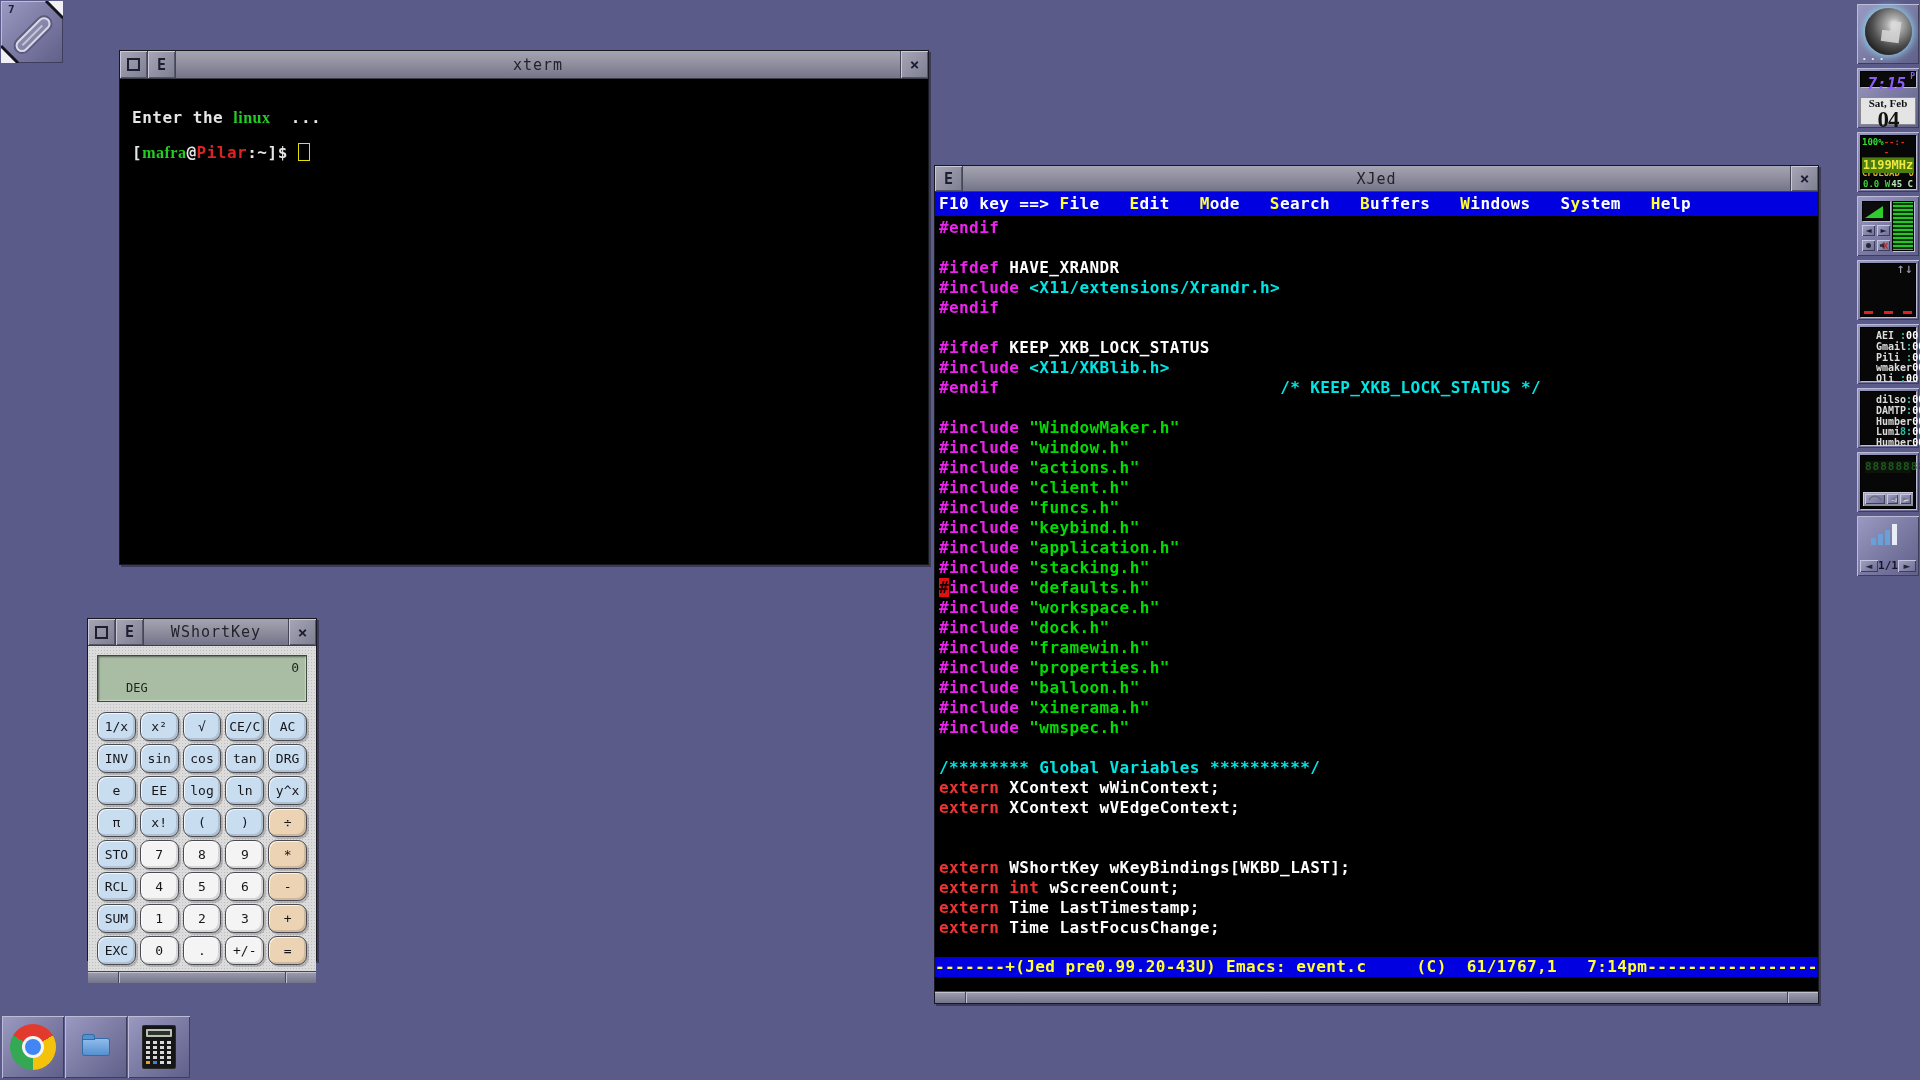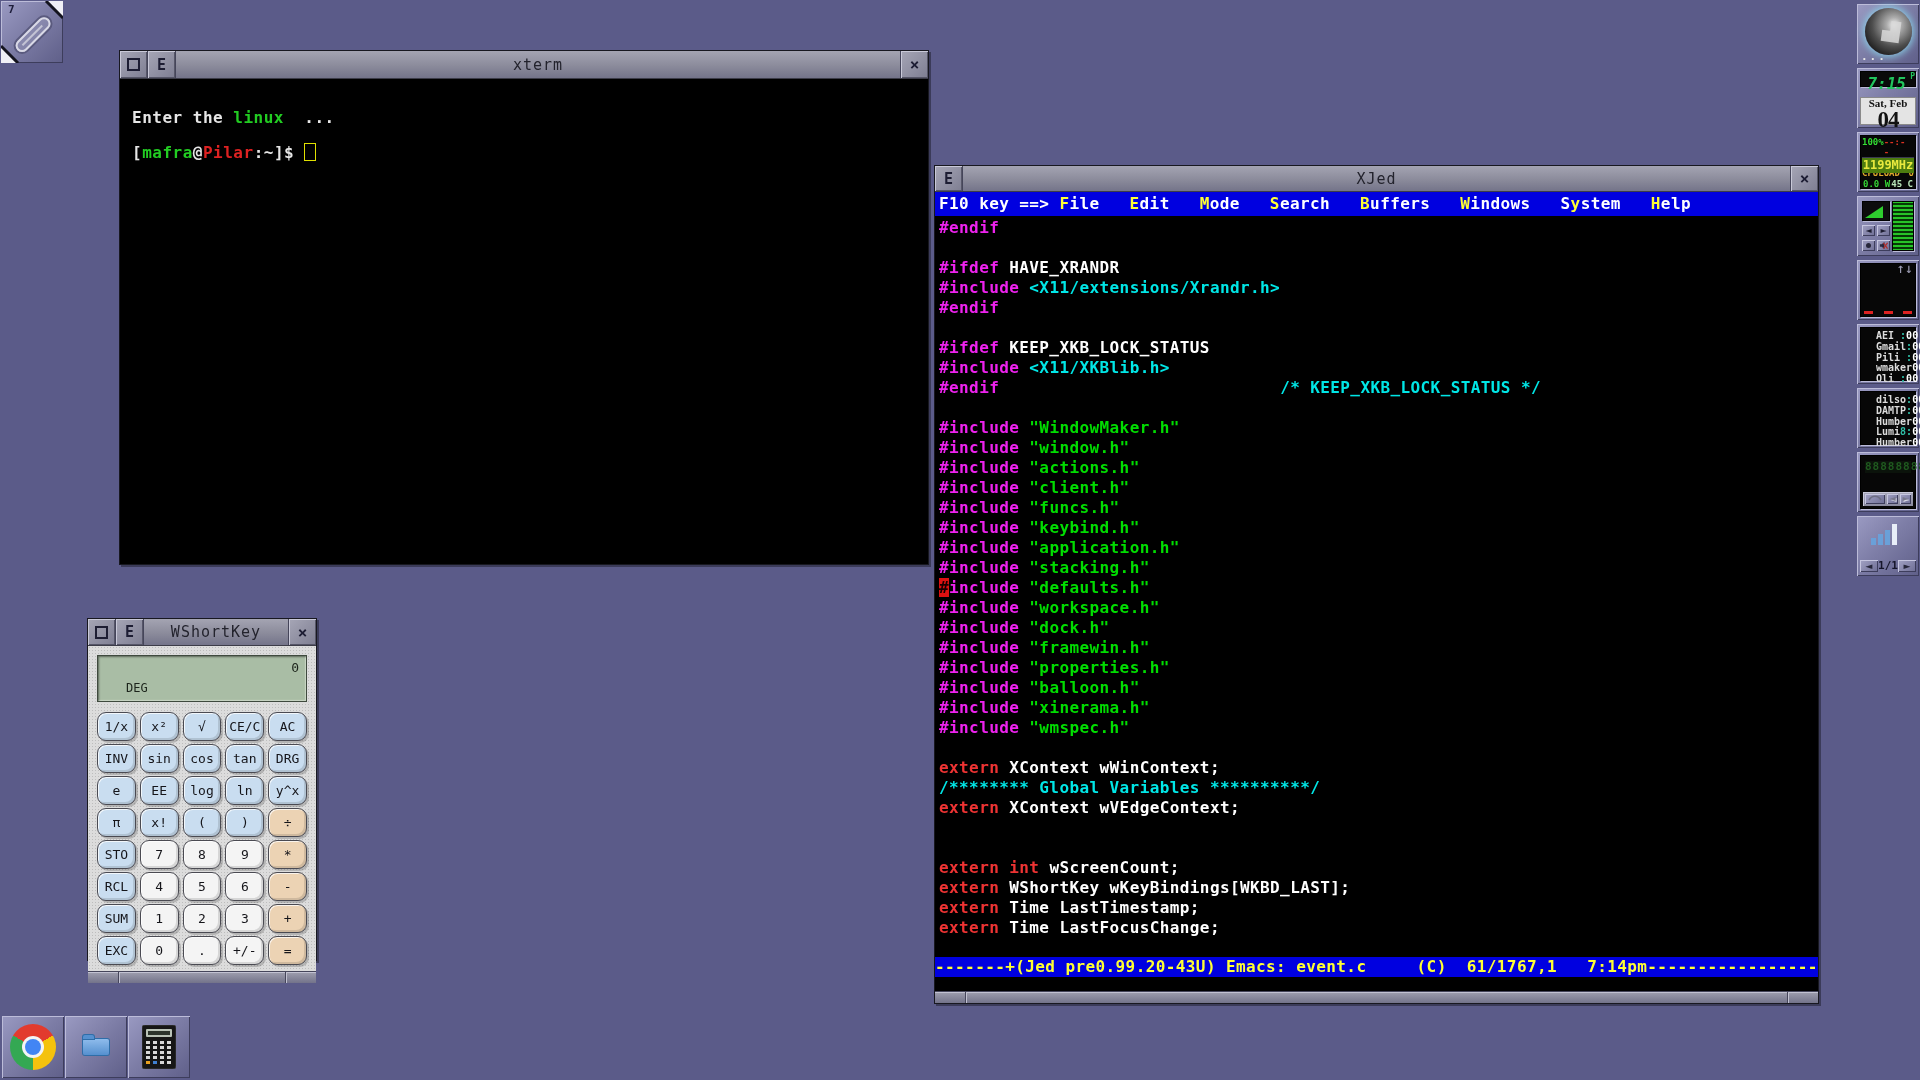--- a/index.html
+++ b/index.html
@@ -29,21 +29,21 @@
   .resizebar::before, .resizebar::after { content:""; position:absolute; top:0; bottom:0;
     width:1px; background:#45455a; box-shadow:1px 0 0 #c2c2d2; }
   .resizebar::before { left:30px; } .resizebar::after { right:30px; }
 
   
   #xterm-window { left:119px; top:50px; width:808px; height:513px; }
   #xterm-window .titlebar { height:27px; }
   .term-content { flex:1; background:#000; padding:30px 0 0 12px;
     font:bold 16px/17px "DejaVu Sans Mono",monospace; letter-spacing:.5px; color:#e6e6e6;
     white-space:pre; }
-  .t-green { color:#22cc22; } .t-red { color:#dd2222; } .t-white { color:#e6e6e6; }
+  .t-green { color:#22cc22;font-family:Liberation Serif, serif; } .t-red { color:#dd2222; } .t-white { color:#e6e6e6; }
   .term-cursor { display:inline-block; width:10px; height:16px; margin-left:10px;
     border:1px solid #e0e000; vertical-align:-3px; }
 
   
   #xjed-window { left:934px; top:165px; width:883px; height:837px; }
   #xjed-window .titlebar { height:25px; }
   .menubar { height:24px; flex:0 0 auto; background:#0000e0; color:#fff;
     font:bold 16px/24px "DejaVu Sans Mono",monospace; letter-spacing:.4px;
     display:flex; padding-left:4px; white-space:pre; overflow:hidden; }
   .menubar .prefix { margin-right:10px; }
@@ -92,21 +92,21 @@
     box-shadow:inset 0 0 0 1px #000, 1px 1px 0 #bcbcd9; }
   
   .sphere { position:absolute; left:8px; top:4px; width:47px; height:47px; border-radius:50%;
     background:radial-gradient(circle at 62% 36%, #f2f2f2 0%, #ababab 18%, #4e4e4e 52%, #0b0b0b 88%);
     box-shadow:0 0 7px 2px rgba(140,215,235,.85); }
   .sphere svg { position:absolute; inset:0; }
   .dock-dots { position:absolute; left:4px; bottom:1px; color:#e8e8e8;
     font:bold 11px "DejaVu Sans Mono",monospace; letter-spacing:2px; }
   
   .clock-lcd { position:absolute; left:3px; top:3px; right:3px; height:16px; background:#0a0a0a;
-    box-shadow:inset 0 0 0 1px #000, 1px 1px 0 #bcbcd9; color:#22c55e; }
+    box-shadow:inset 0 0 0 1px #000, 1px 1px 0 #bcbcd9; color:#8b5cf6; }
   .clock-time { position:absolute; right:10px; top:3px; font:bold italic 16px "DejaVu Sans Mono",monospace; }
   .clock-ampm { position:absolute; right:1px; top:1px; font:bold 8px "DejaVu Sans Mono",monospace; }
   .clock-cal { position:absolute; left:3px; top:29px; right:3px; bottom:3px; background:#e4e4e4;
     box-shadow:inset 0 0 0 1px #8a8a8a; text-align:center; color:#121212;
     font-family:Liberation Serif, serif; }
   .cal-top { font-weight:bold; font-size:11px; line-height:11px; margin-top:1px; }
   .cal-day { font-weight:bold; font-size:23px; line-height:21px; letter-spacing:-1px; }
   
   .cpu-screen { font:bold 9px/10px "DejaVu Sans Mono",monospace; }
   .cpu-row1 { display:flex; justify-content:space-between; padding:2px 8px 0 2px; }
@@ -257,27 +257,27 @@
       <div class="code-line"><span class="tk-pp">#include</span><span class="tk-id"> </span><span class="tk-str">"stacking.h"</span></div>
       <div class="code-line"><span class="tk-cur">#</span><span class="tk-pp">include</span><span class="tk-id"> </span><span class="tk-str">"defaults.h"</span></div>
       <div class="code-line"><span class="tk-pp">#include</span><span class="tk-id"> </span><span class="tk-str">"workspace.h"</span></div>
       <div class="code-line"><span class="tk-pp">#include</span><span class="tk-id"> </span><span class="tk-str">"dock.h"</span></div>
       <div class="code-line"><span class="tk-pp">#include</span><span class="tk-id"> </span><span class="tk-str">"framewin.h"</span></div>
       <div class="code-line"><span class="tk-pp">#include</span><span class="tk-id"> </span><span class="tk-str">"properties.h"</span></div>
       <div class="code-line"><span class="tk-pp">#include</span><span class="tk-id"> </span><span class="tk-str">"balloon.h"</span></div>
       <div class="code-line"><span class="tk-pp">#include</span><span class="tk-id"> </span><span class="tk-str">"xinerama.h"</span></div>
       <div class="code-line"><span class="tk-pp">#include</span><span class="tk-id"> </span><span class="tk-str">"wmspec.h"</span></div>
       <div class="code-line"> </div>
+      <div class="code-line"><span class="tk-cmt">/******** Global Variables **********/</span></div>
       <div class="code-line"><span class="tk-kw">extern</span><span class="tk-id"> XContext wWinContext;</span></div>
-      <div class="code-line"><span class="tk-cmt">/******** Global Variables **********/</span></div>
       <div class="code-line"><span class="tk-kw">extern</span><span class="tk-id"> XContext wVEdgeContext;</span></div>
       <div class="code-line"> </div>
       <div class="code-line"> </div>
+      <div class="code-line"><span class="tk-kw">extern</span><span class="tk-id"> WShortKey wKeyBindings[WKBD_LAST];</span></div>
       <div class="code-line"><span class="tk-kw">extern</span><span class="tk-id"> </span><span class="tk-kw">int</span><span class="tk-id"> wScreenCount;</span></div>
-      <div class="code-line"><span class="tk-kw">extern</span><span class="tk-id"> WShortKey wKeyBindings[WKBD_LAST];</span></div>
       <div class="code-line"><span class="tk-kw">extern</span><span class="tk-id"> Time LastTimestamp;</span></div>
       <div class="code-line"><span class="tk-kw">extern</span><span class="tk-id"> Time LastFocusChange;</span></div>
     </div>
   <div class="statusline">-------+(Jed pre0.99.20-43U) Emacs: event.c     (C)  61/1767,1   7:14pm--------------------------------</div>
   <div class="xjed-gap"></div>
   <div class="resizebar"></div>
 </div>
 
 <div class="window" id="calc-window">
   <div class="titlebar">

